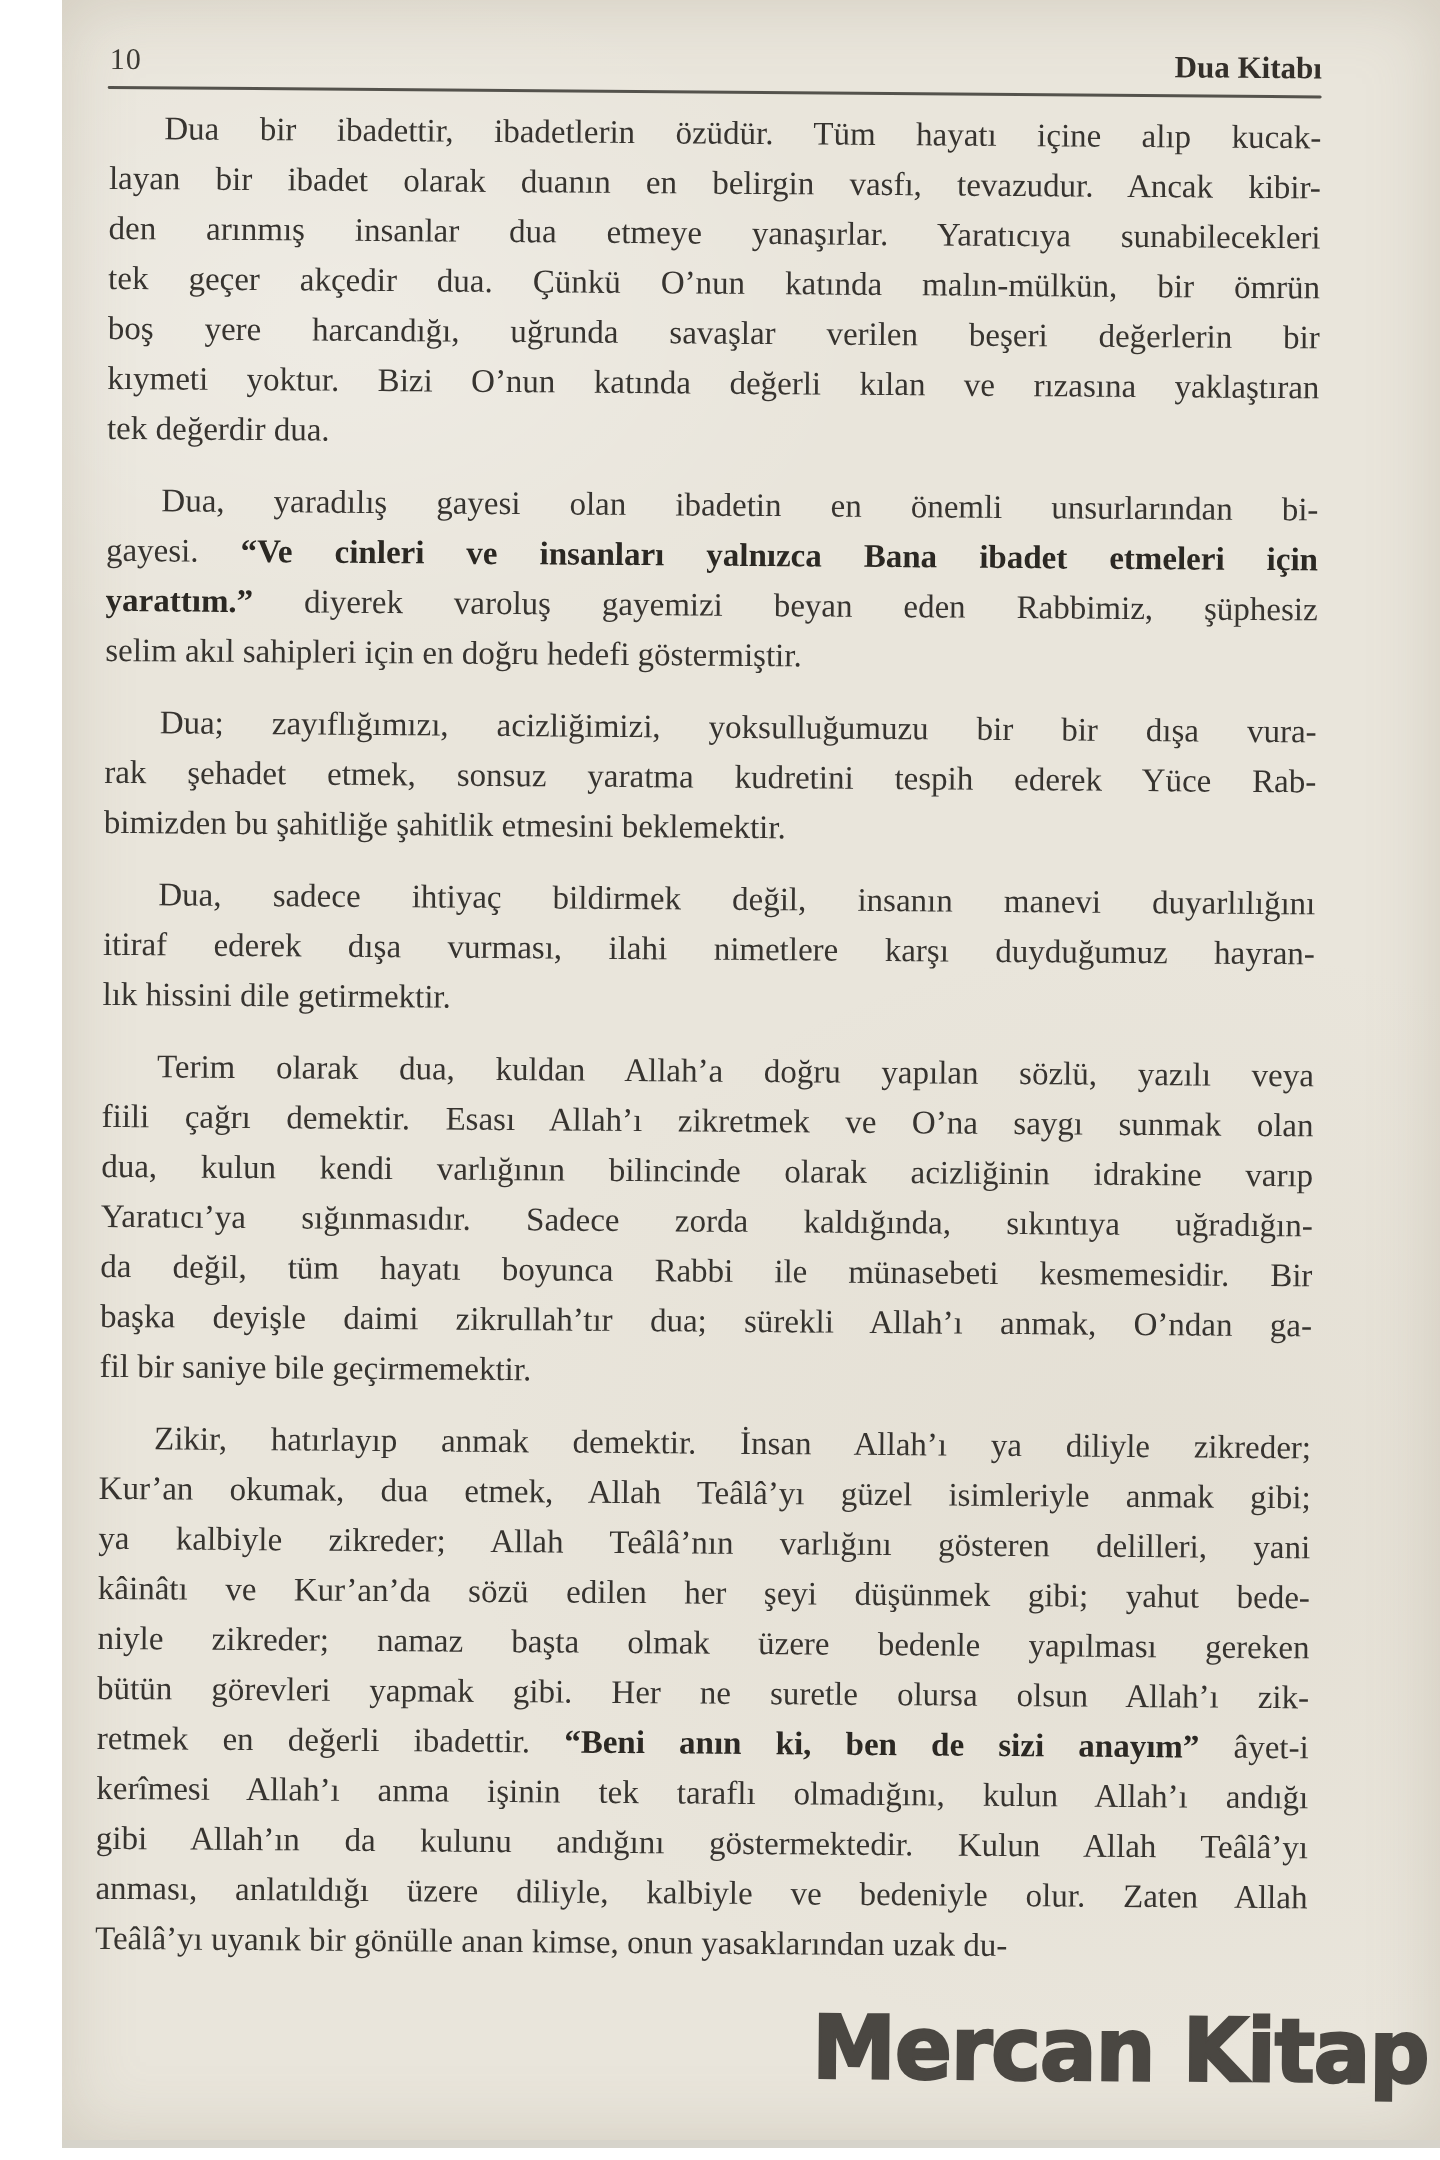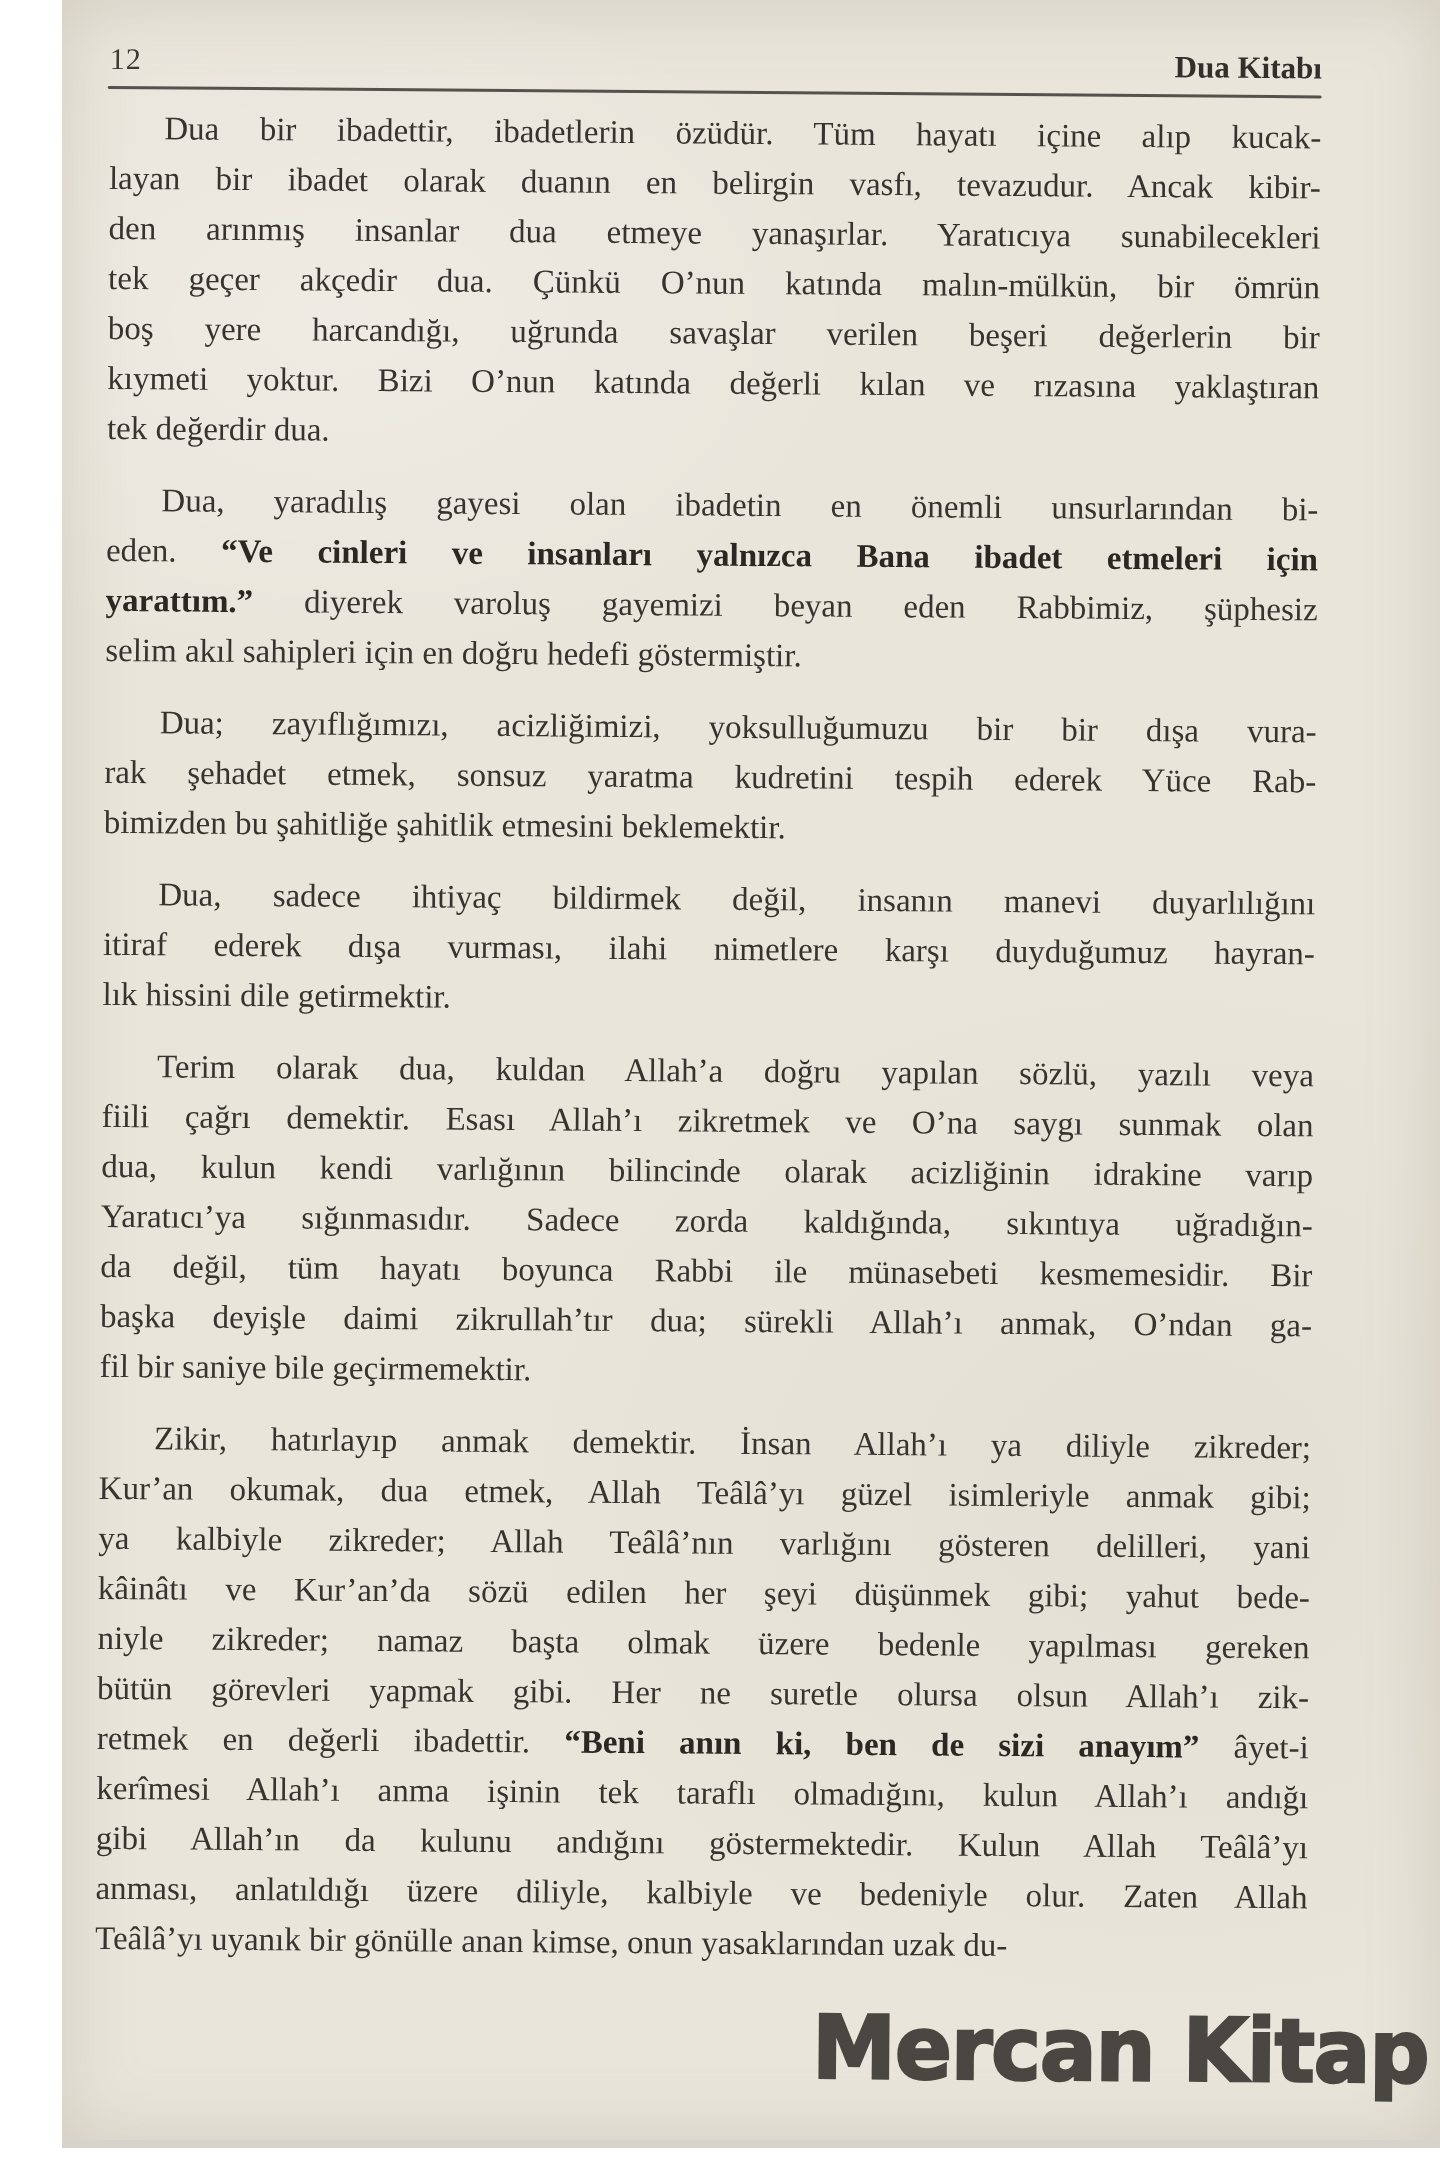--- a/index.html
+++ b/index.html
@@ -64,39 +64,39 @@
   }
 </style>
 </head>
 <body>
 
 <div class="scan">
   <div class="paper">
     <div class="tilt">
 
       <div class="pageheader">
-        <span class="pagenum">12</span>
+        <span class="pagenum">10</span>
         <span class="runtitle">Dua Kitabı</span>
       </div>
 
       <div class="rule"></div>
 
       <div class="textblock">
           <div class="para">
             <div class="line firstline"><span>Dua bir ibadettir, ibadetlerin özüdür. Tüm hayatı içine alıp kucak-</span></div>
             <div class="line"><span>layan bir ibadet olarak duanın en belirgin vasfı, tevazudur. Ancak kibir-</span></div>
             <div class="line"><span>den arınmış insanlar dua etmeye yanaşırlar. Yaratıcıya sunabilecekleri</span></div>
             <div class="line"><span>tek geçer akçedir dua. Çünkü O’nun katında malın-mülkün, bir ömrün</span></div>
             <div class="line"><span>boş yere harcandığı, uğrunda savaşlar verilen beşeri değerlerin bir</span></div>
             <div class="line"><span>kıymeti yoktur. Bizi O’nun katında değerli kılan ve rızasına yaklaştıran</span></div>
             <div class="line lastline"><span>tek değerdir dua.</span></div>
           </div>
           <div class="para">
             <div class="line firstline"><span>Dua, yaradılış gayesi olan ibadetin en önemli unsurlarından bi-</span></div>
-            <div class="line"><span>eden. </span><span class="bold">“Ve cinleri ve insanları yalnızca Bana ibadet etmeleri için</span></div>
+            <div class="line"><span>gayesi. </span><span class="bold">“Ve cinleri ve insanları yalnızca Bana ibadet etmeleri için</span></div>
             <div class="line"><span class="bold">yarattım.”</span><span> diyerek varoluş gayemizi beyan eden Rabbimiz, şüphesiz</span></div>
             <div class="line lastline"><span>selim akıl sahipleri için en doğru hedefi göstermiştir.</span></div>
           </div>
           <div class="para">
             <div class="line firstline"><span>Dua; zayıflığımızı, acizliğimizi, yoksulluğumuzu bir bir dışa vura-</span></div>
             <div class="line"><span>rak şehadet etmek, sonsuz yaratma kudretini tespih ederek Yüce Rab-</span></div>
             <div class="line lastline"><span>bimizden bu şahitliğe şahitlik etmesini beklemektir.</span></div>
           </div>
           <div class="para">
             <div class="line firstline"><span>Dua, sadece ihtiyaç bildirmek değil, insanın manevi duyarlılığını</span></div>

